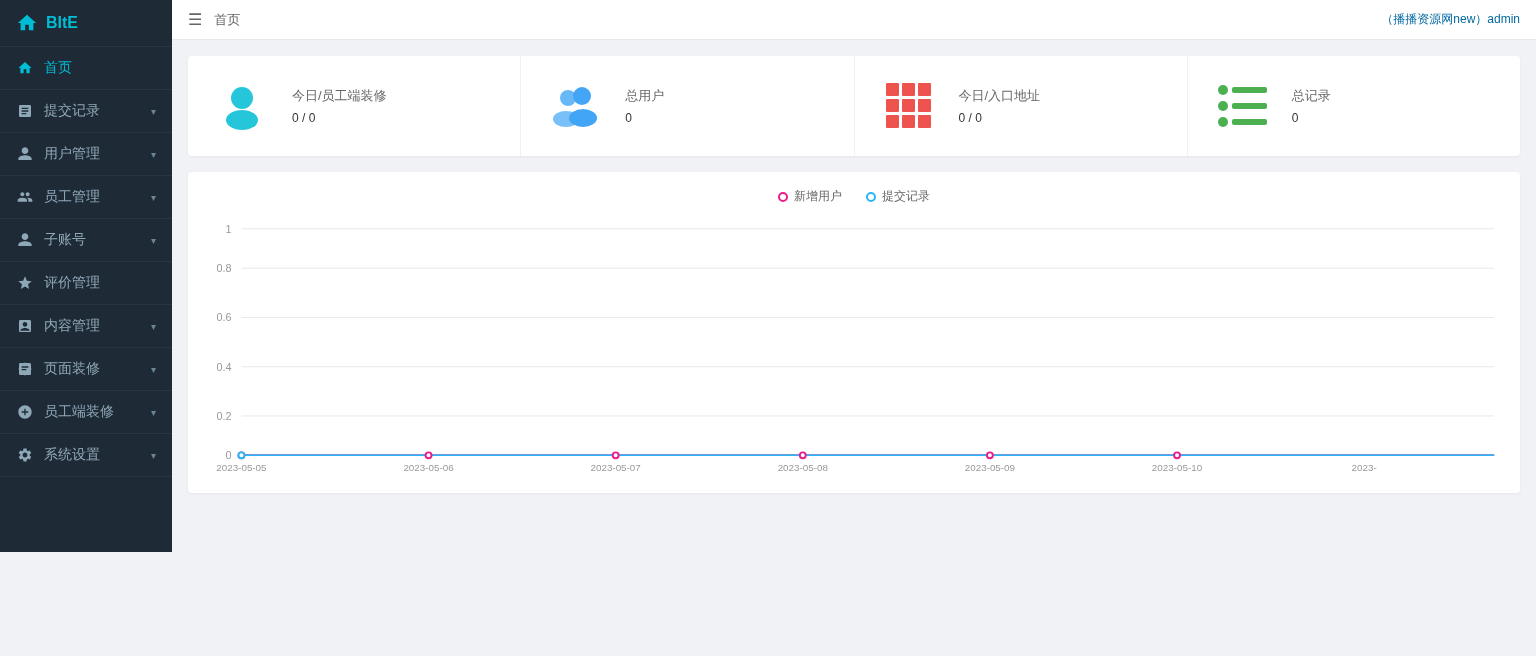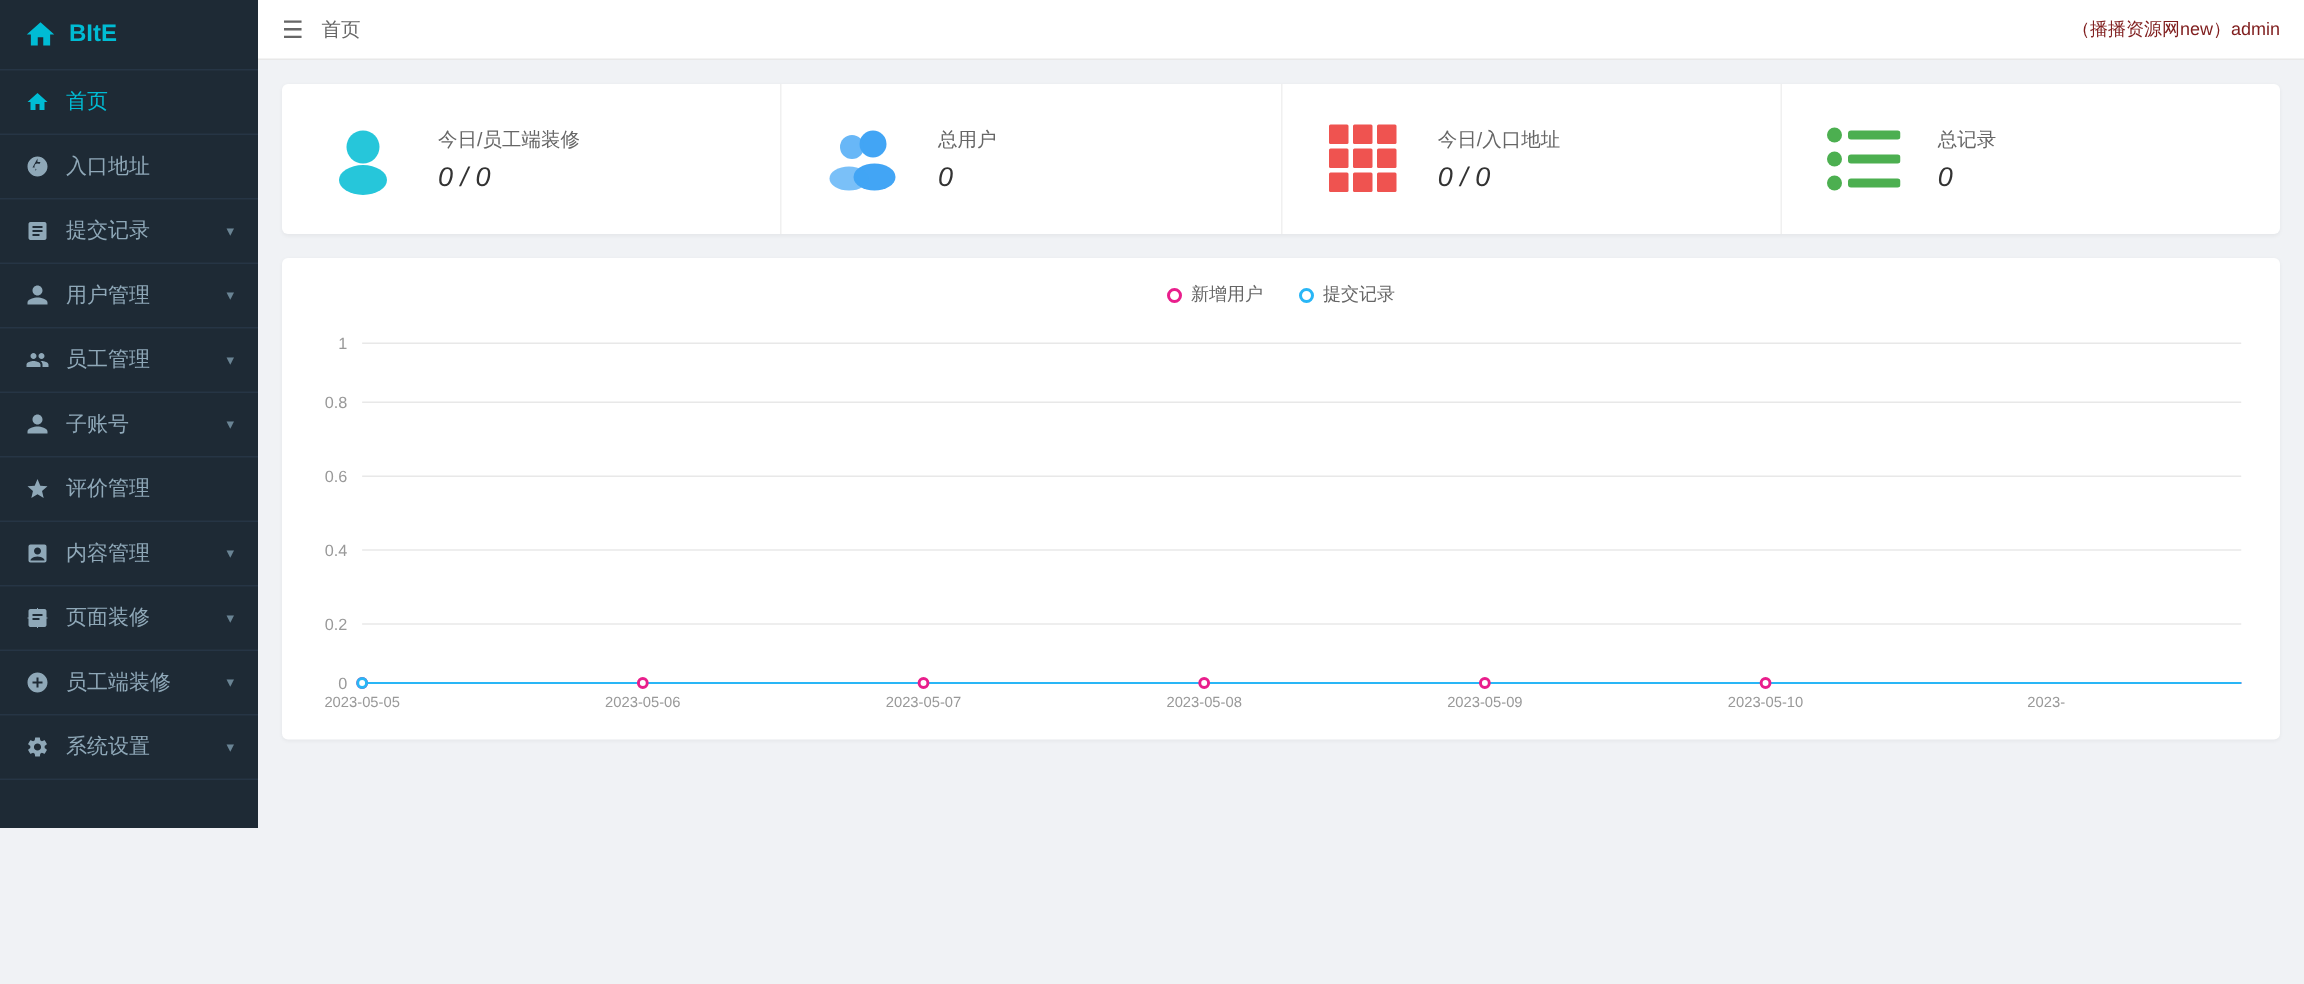--- a/index.html
+++ b/index.html
@@ -84,21 +84,21 @@
       font-size: 16px;
       color: #666;
       cursor: pointer;
     }
     .topbar-breadcrumb {
       font-size: 13px;
       color: #666;
     }
     .topbar-right {
       font-size: 12px;
-      color: #7f1d1d;
+      color: #0369a1;
     }
 
     
     #content {
       flex: 1;
       padding: 16px;
       overflow-y: auto;
       background: #f0f2f5;
     }
 
@@ -123,21 +123,21 @@
       width: 60px;
       height: 60px;
       margin-right: 20px;
       display: flex;
       align-items: center;
       justify-content: center;
       flex-shrink: 0;
     }
     .stat-info { display: flex; flex-direction: column; }
     .stat-label { font-size: 13px; color: #666; margin-bottom: 6px; }
-    .stat-value { font-size: 18px; color: #333; font-weight: 500; font-style: italic; }
+    .stat-value { font-size: 12px; color: #333; font-weight: 500; }
 
     
     .chart-container {
       background: #fff;
       border-radius: 4px;
       padding: 16px;
       box-shadow: 0 1px 3px rgba(0,0,0,0.05);
     }
     .chart-legend {
       display: flex;
@@ -186,29 +186,20 @@
 
   <div class="sidebar-item active">
     <span class="s-icon">
       <svg width="16" height="16" viewBox="0 0 24 24" fill="#00bcd4">
           <path d="M10 20v-6h4v6h5v-8h3L12 3 2 12h3v8z"></path>
         </svg>
     </span>
     <span class="s-label" style="color:#00bcd4">首页</span>
   </div>
 
-  <div class="sidebar-item">
-    <span class="s-icon">
-      <svg width="16" height="16" viewBox="0 0 24 24" fill="#8fa8b8">
-          <circle cx="12" cy="12" r="3"></circle>
-          <path d="M12 2C6.48 2 2 6.48 2 12s4.48 10 10 10 10-4.48 10-10S17.52 2 12 2zm-2 14.5v-3.5H7l5-9v3.5h3L10 16.5z"></path>
-        </svg>
-    </span>
-    <span class="s-label">入口地址</span>
-  </div>
 
   <div class="sidebar-item">
     <span class="s-icon">
       <svg width="16" height="16" viewBox="0 0 24 24" fill="#8fa8b8">
           <path d="M19 3H5c-1.1 0-2 .9-2 2v14c0 1.1.9 2 2 2h14c1.1 0 2-.9 2-2V5c0-1.1-.9-2-2-2zm-5 14H7v-2h7v2zm3-4H7v-2h10v2zm0-4H7V7h10v2z"></path>
         </svg>
     </span>
     <span class="s-label">提交记录</span>
     <span class="s-arrow">▾</span>
   </div>

